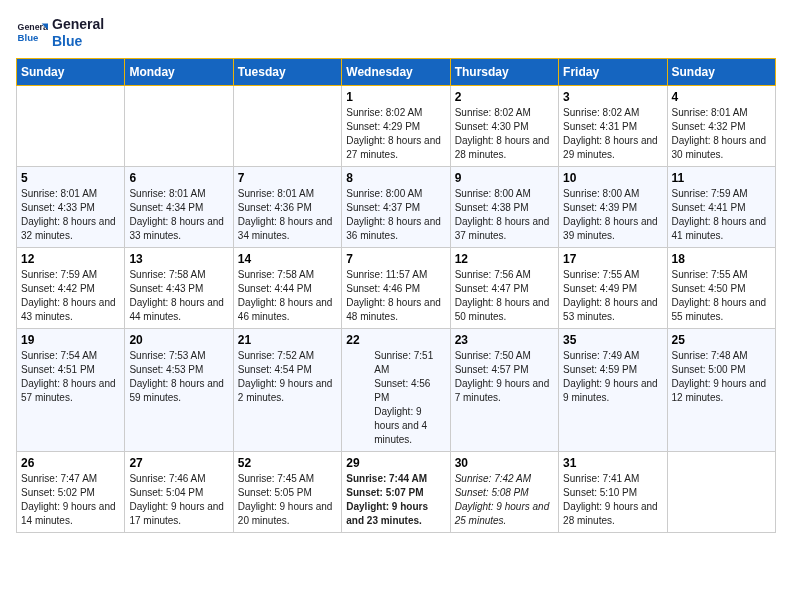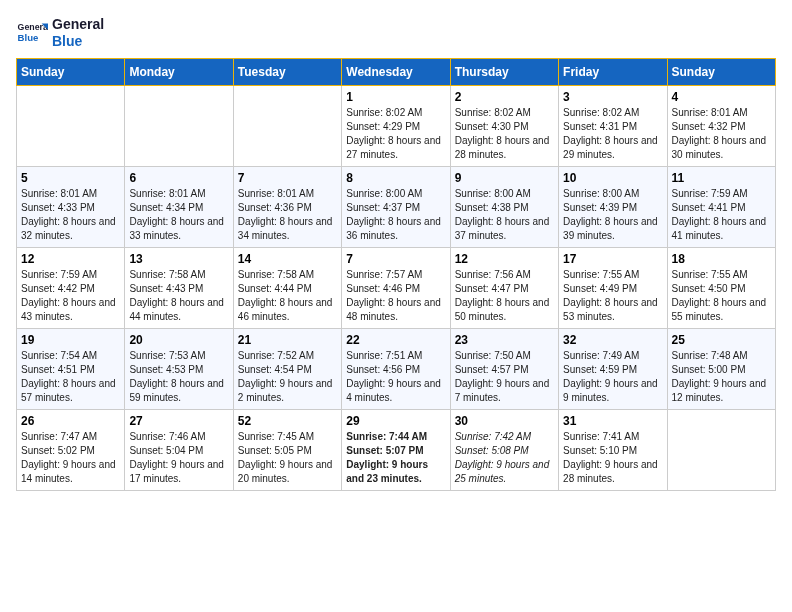--- a/index.html
+++ b/index.html
@@ -195,21 +195,21 @@
 Daylight: 8 hours and 44 minutes.</div>
         </td>
         <td>
           <div class="day-number">14</div>
           <div class="day-info" style="white-space: pre-line;">Sunrise: 7:58 AM
 Sunset: 4:44 PM
 Daylight: 8 hours and 46 minutes.</div>
         </td>
         <td>
           <div class="day-number">7</div>
-          <div class="day-info" style="white-space: pre-line;">Sunrise: 7:57 AM
+          <div class="day-info" style="white-space: pre-line;">Sunrise: 11:57 AM
 Sunset: 4:46 PM
 Daylight: 8 hours and 48 minutes.</div>
         </td>
         <td>
           <div class="day-number">12</div>
           <div class="day-info" style="white-space: pre-line;">Sunrise: 7:56 AM
 Sunset: 4:47 PM
 Daylight: 8 hours and 50 minutes.</div>
         </td>
         <td>
@@ -239,32 +239,32 @@
 Daylight: 8 hours and 59 minutes.</div>
         </td>
         <td>
           <div class="day-number">21</div>
           <div class="day-info" style="white-space: pre-line;">Sunrise: 7:52 AM
 Sunset: 4:54 PM
 Daylight: 9 hours and 2 minutes.</div>
         </td>
         <td>
           <div class="day-number">22</div>
-          <div class="day-info" style="white-space: pre-line;">Sunrise: 7:51 AM
+          <div class="day-info" style="white-space: pre-line; margin-left: 28px;">Sunrise: 7:51 AM
 Sunset: 4:56 PM
 Daylight: 9 hours and 4 minutes.</div>
         </td>
         <td>
           <div class="day-number">23</div>
           <div class="day-info" style="white-space: pre-line;">Sunrise: 7:50 AM
 Sunset: 4:57 PM
 Daylight: 9 hours and 7 minutes.</div>
         </td>
         <td>
-          <div class="day-number">32</div>
+          <div class="day-number">35</div>
           <div class="day-info" style="white-space: pre-line;">Sunrise: 7:49 AM
 Sunset: 4:59 PM
 Daylight: 9 hours and 9 minutes.</div>
         </td>
         <td>
           <div class="day-number">25</div>
           <div class="day-info" style="white-space: pre-line;">Sunrise: 7:48 AM
 Sunset: 5:00 PM
 Daylight: 9 hours and 12 minutes.</div>
         </td>

